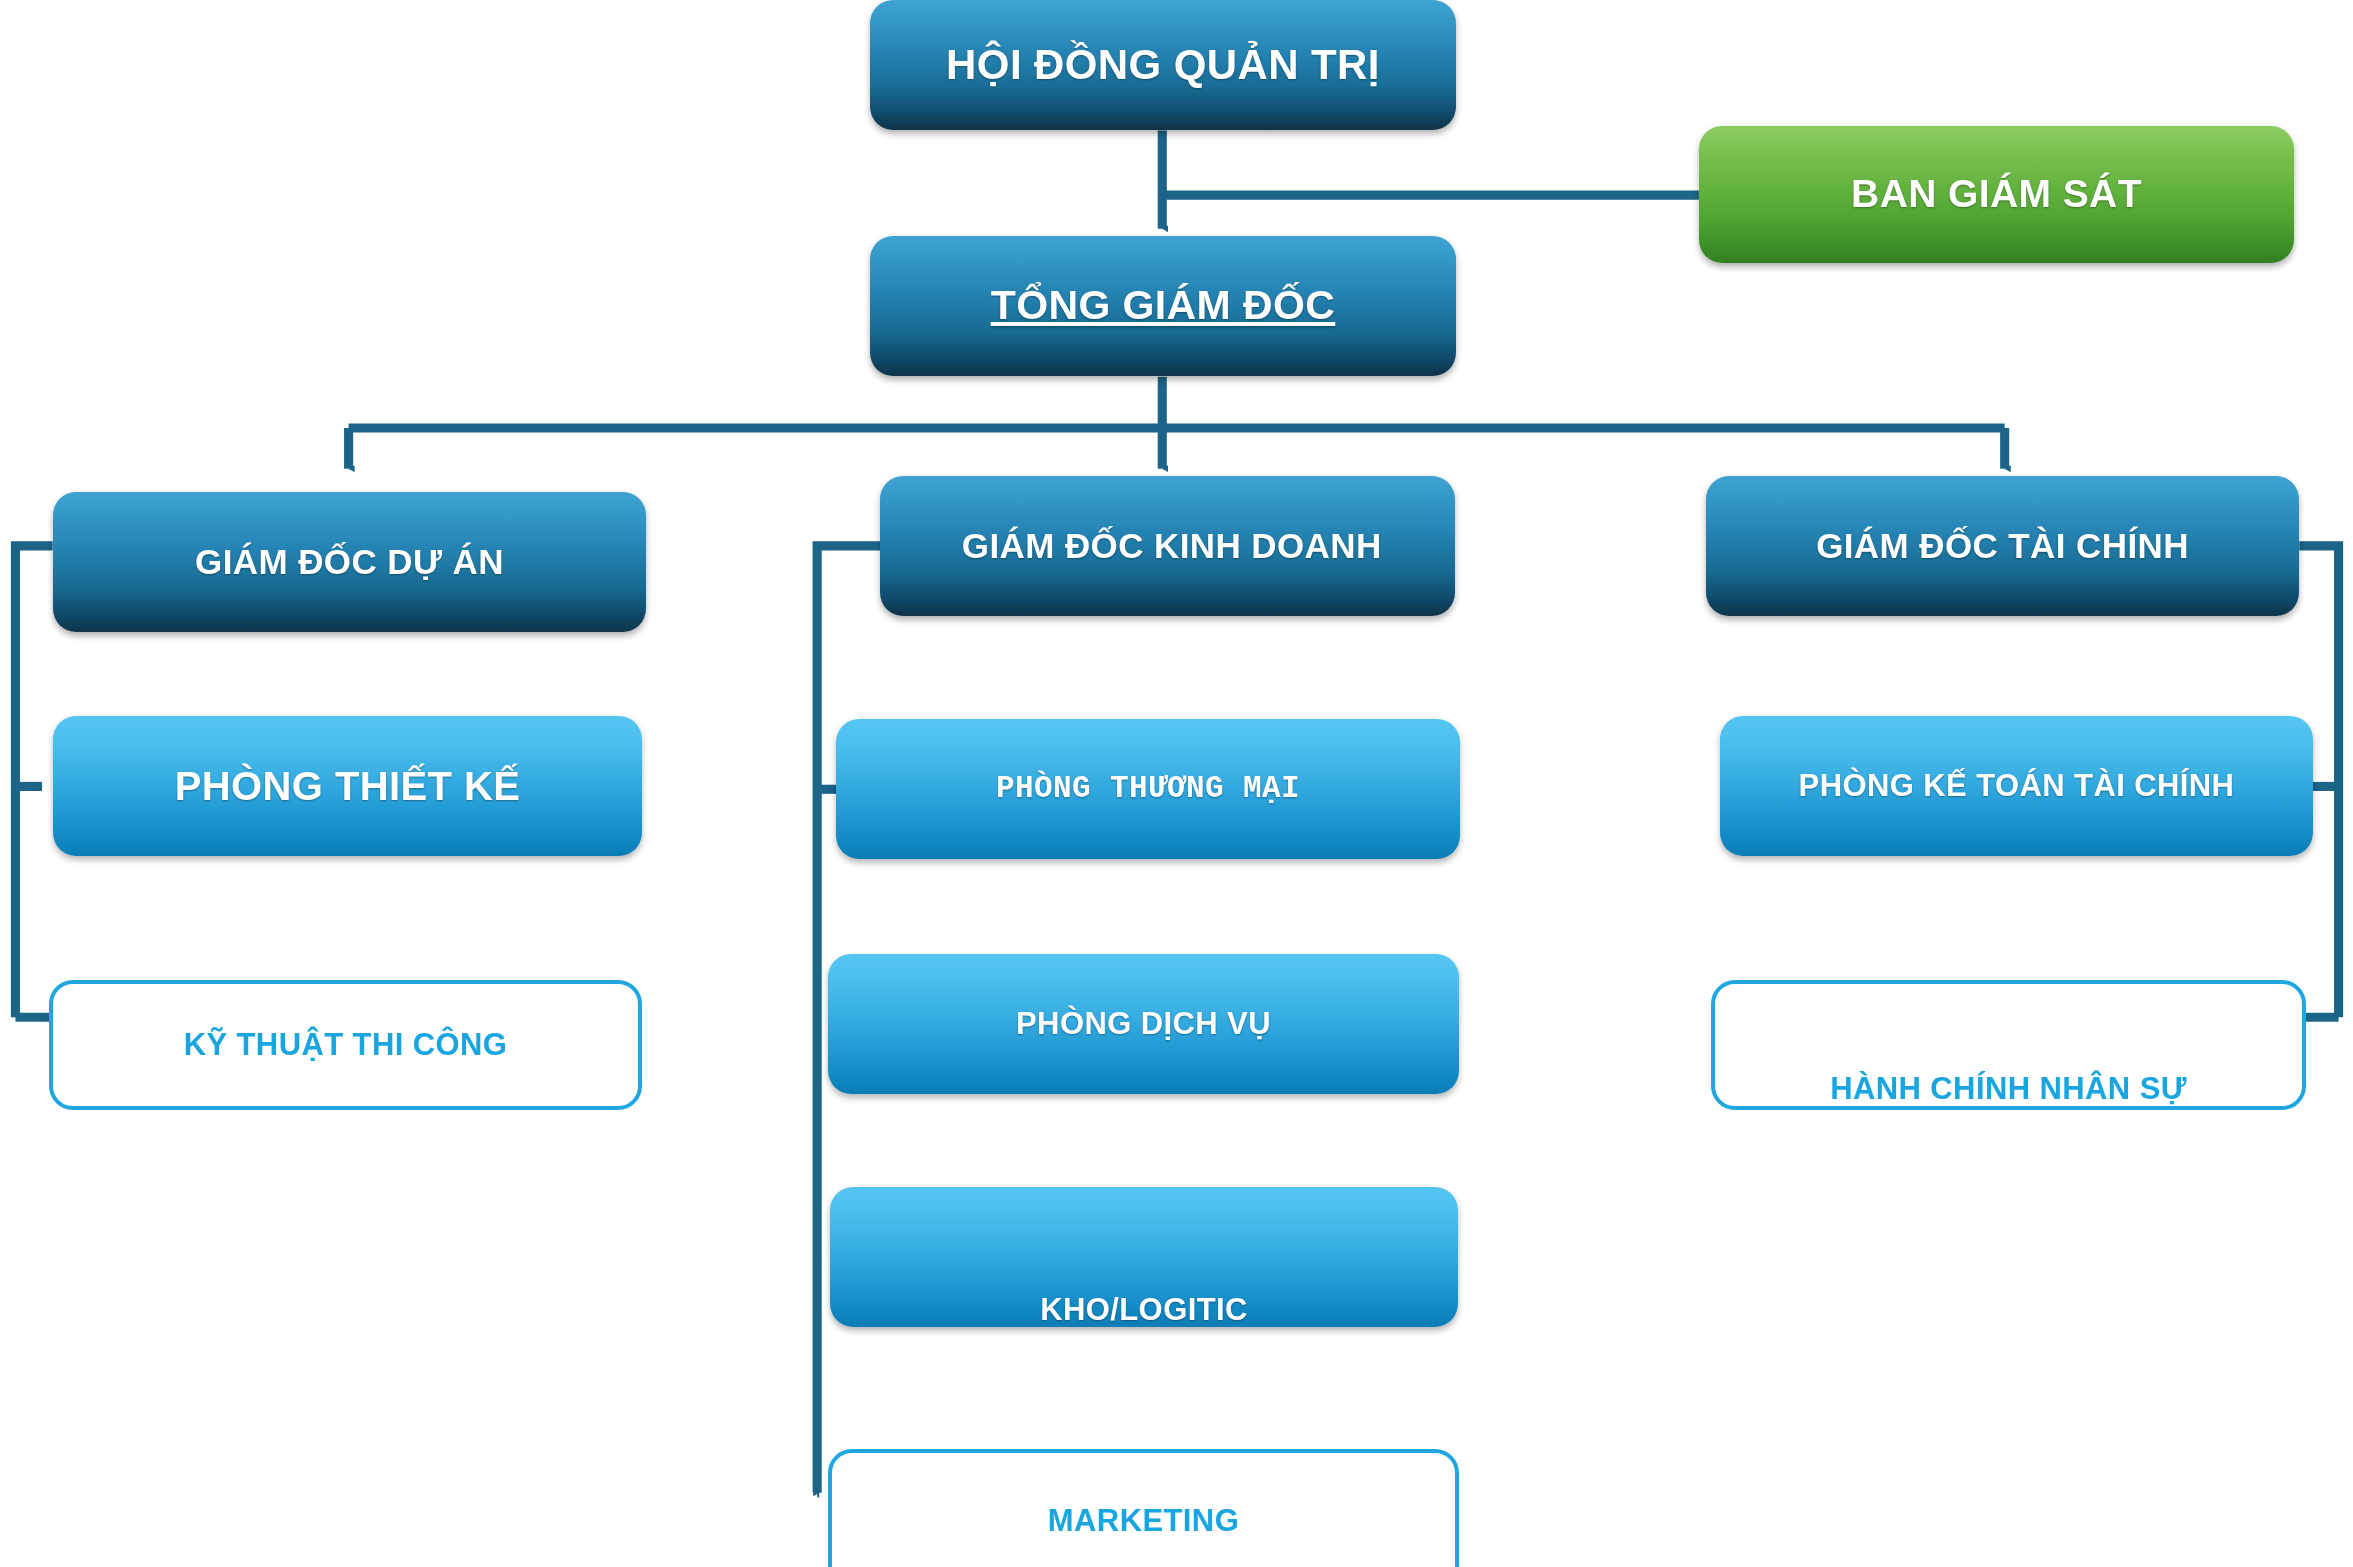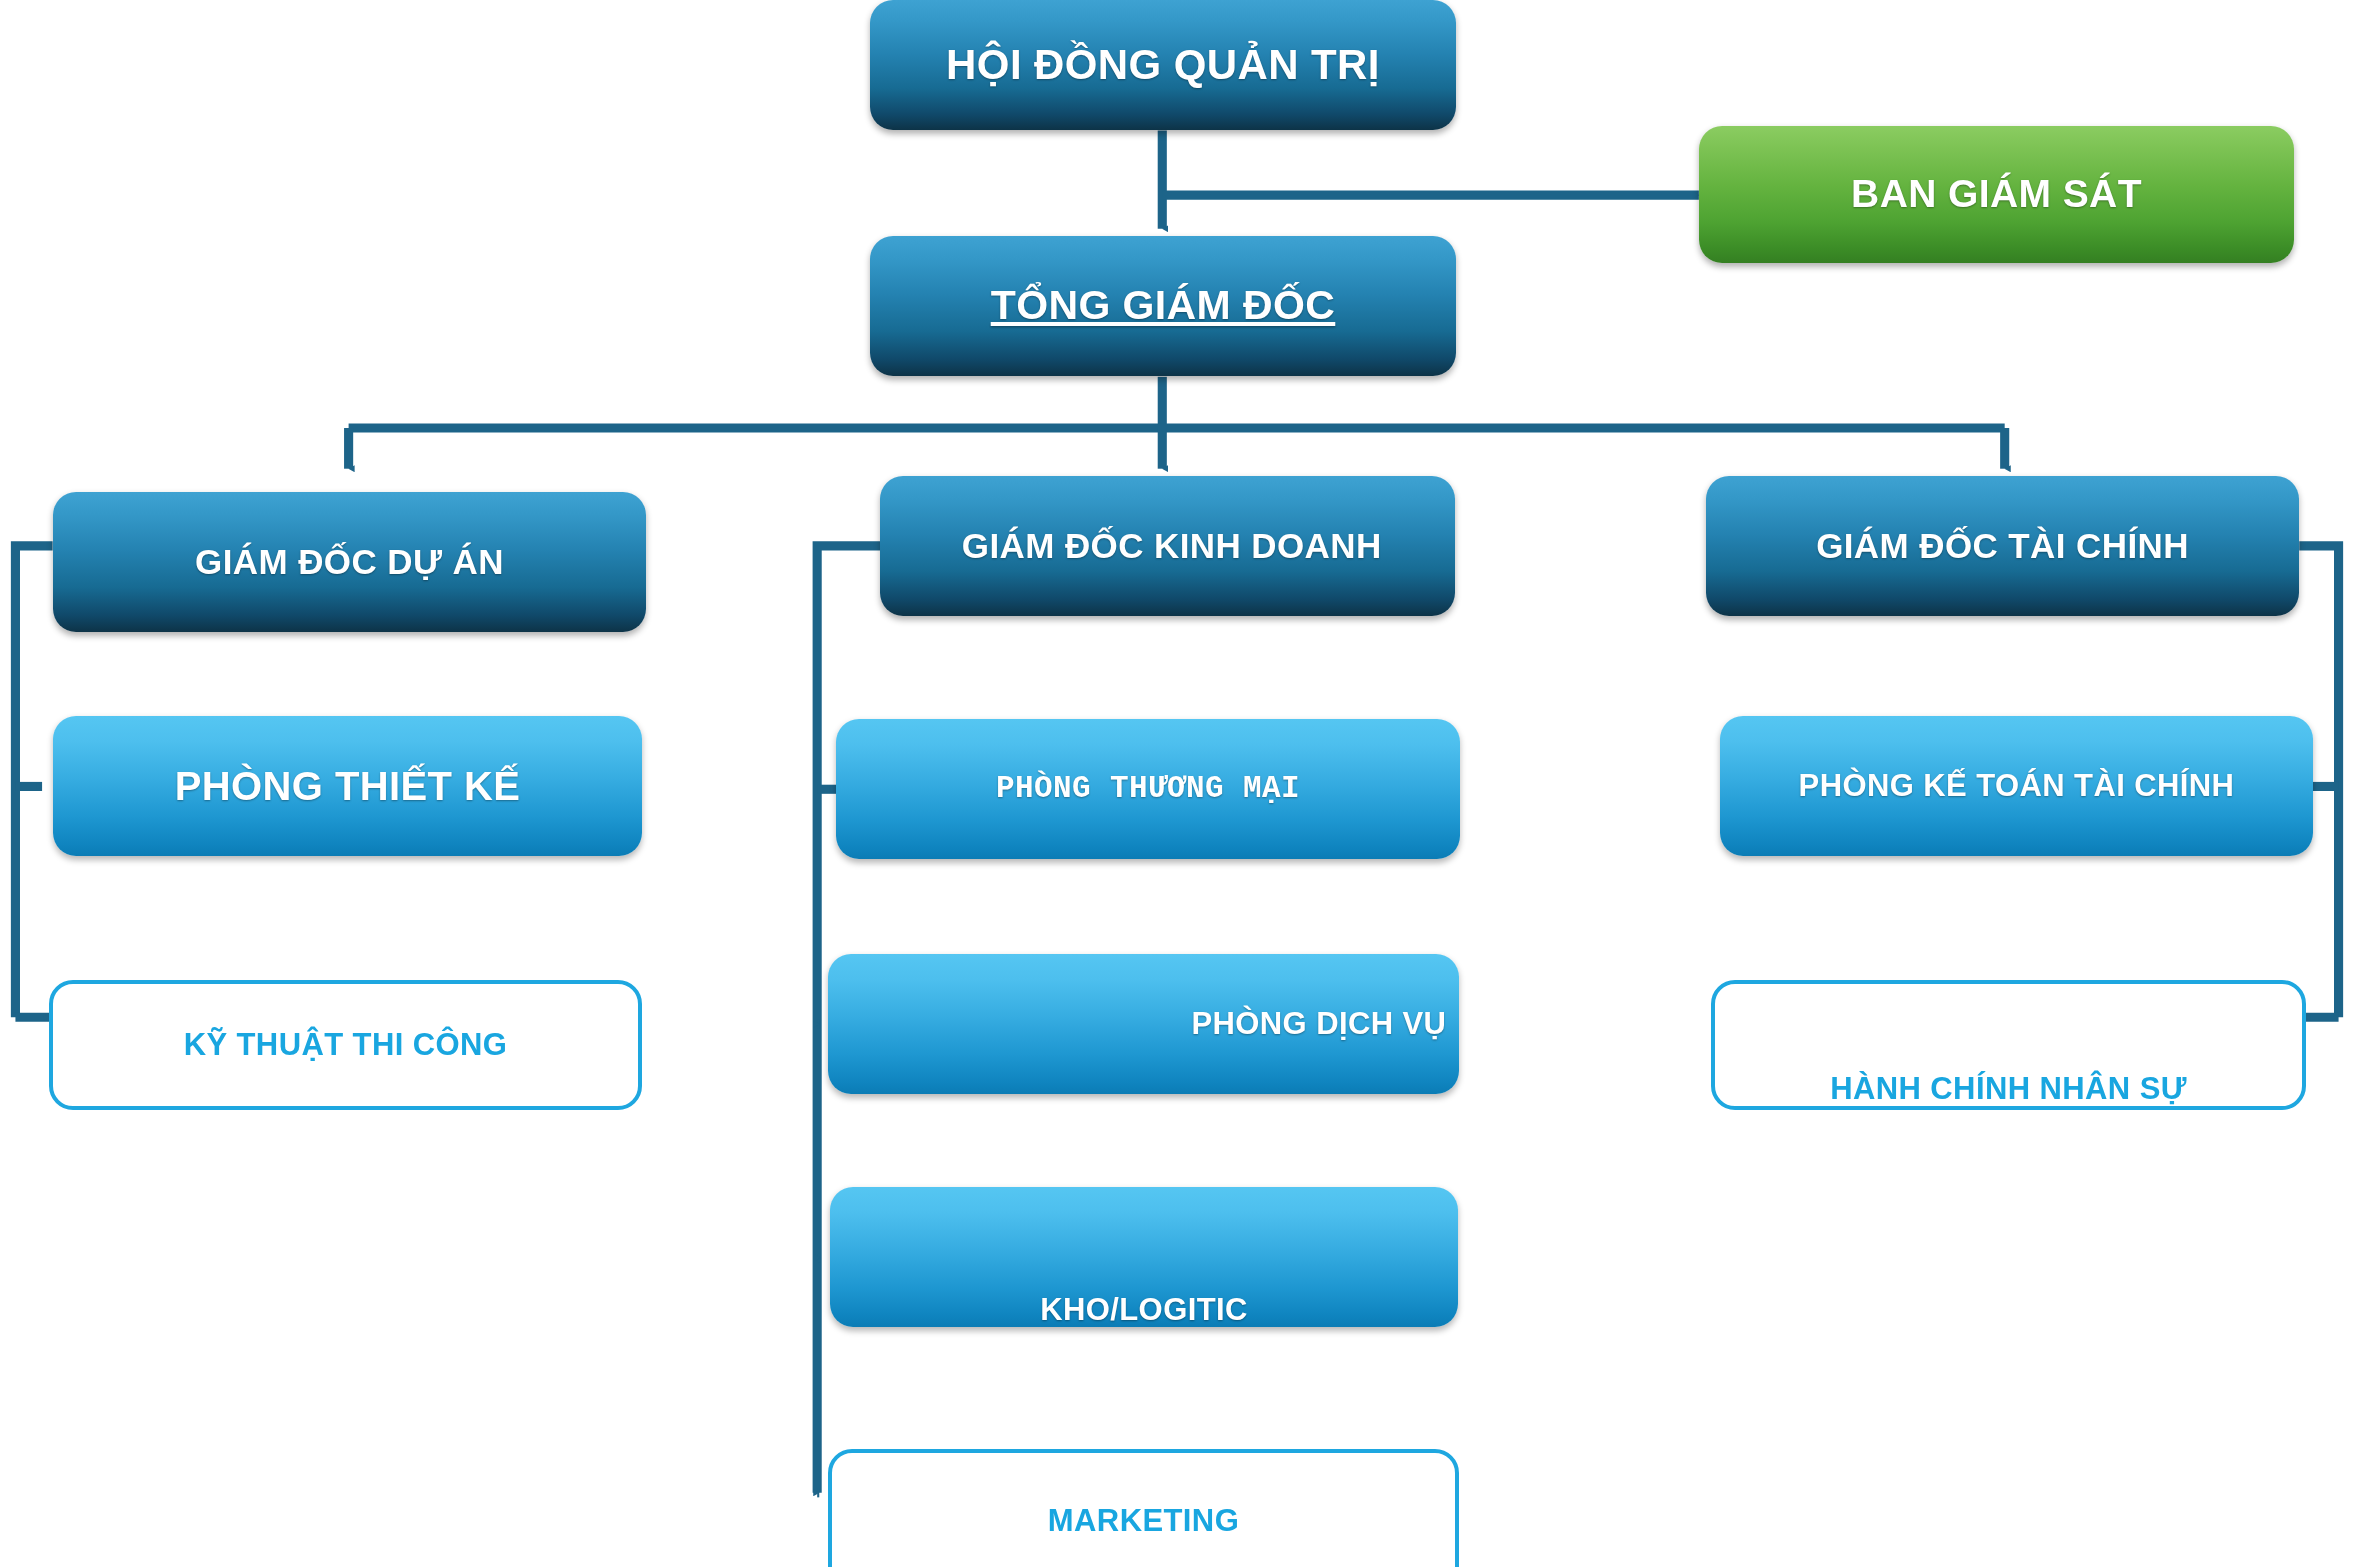--- a/index.html
+++ b/index.html
@@ -181,21 +181,21 @@
   </div>
 
   <div class="node node--outline" style="left:49px; top:952px; width:593px; height:130px; font-size:31px;">
     <span class="node-label">KỸ THUẬT THI CÔNG</span>
   </div>
 
   <div class="node node--light" style="left:836px; top:719px; width:624px; height:140px; font-size:31px;font-family:Liberation Mono, monospace;">
     <span class="node-label">PHÒNG THƯƠNG MẠI</span>
   </div>
 
-  <div class="node node--light" style="left:828px; top:954px; width:631px; height:140px; font-size:31px;justify-content:flex-end;">
+  <div class="node node--light" style="left:828px; top:954px; width:631px; height:140px; font-size:31px;">
     <span class="node-label">PHÒNG DỊCH VỤ</span>
   </div>
 
   <div class="node node--light" style="left:830px; top:1187px; width:628px; height:140px; font-size:31px;align-items:flex-end;">
     <span class="node-label">KHO/LOGITIC</span>
   </div>
 
   <div class="node node--outline" style="left:828px; top:1421px; width:631px; height:144px; font-size:31px;">
     <span class="node-label">MARKETING</span>
   </div>

